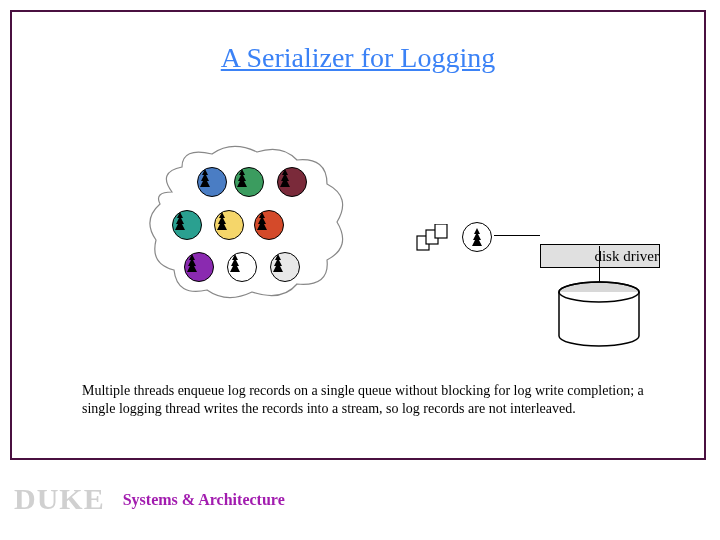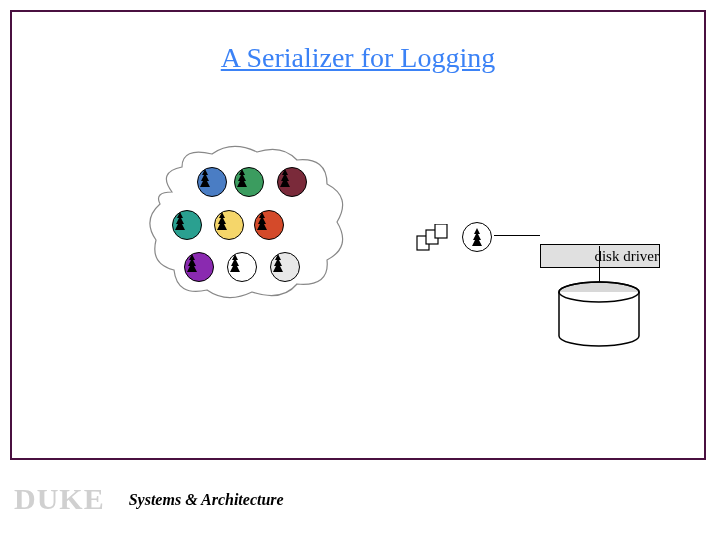--- a/index.html
+++ b/index.html
@@ -143,24 +143,23 @@
   }
   .footer .duke {
     font-size: 30px;
     font-weight: 700;
     letter-spacing: 1px;
     color: #d0d0d0;
     margin-top: 20px;
   }
   .footer .sub {
     font-size: 16px;
-    font-style: italic;
     font-weight: 700;
-    color: #000000;
-    margin-left: 20px;
+    color: #a21caf;
+    margin-left: 14px;
     vertical-align: 4px;
   }
 </style>
 </head>
 <body>
 
 <div class="slide">
 
   <div class="title">A Serializer for Logging</div>
 
@@ -252,19 +251,20 @@
   <div class="disk-vline"></div>
 
   <div class="cylinder">
     <svg width="90" height="70" viewBox="0 0 90 70">
       <ellipse cx="45" cy="12" rx="40" ry="10" fill="#d8d8d8" stroke="#000" stroke-width="1.5"></ellipse>
       <path d="M5 12 L5 56 A40 10 0 0 0 85 56 L85 12" fill="#fff" stroke="#000" stroke-width="1.5"></path>
       <ellipse cx="45" cy="12" rx="40" ry="10" fill="none" stroke="#000" stroke-width="1.5"></ellipse>
     </svg>
   </div>
 
+  <div class="caption">Multiple threads enqueue log records on a single queue without blocking for log write completion; a single logging thread writes the records into a stream, so log records are not interleaved.</div>
 
 </div>
 
 <div class="footer">
   <span class="duke">DUKE</span>
   <span class="sub">Systems &amp; Architecture</span>
 </div>
 
 </body></html>

